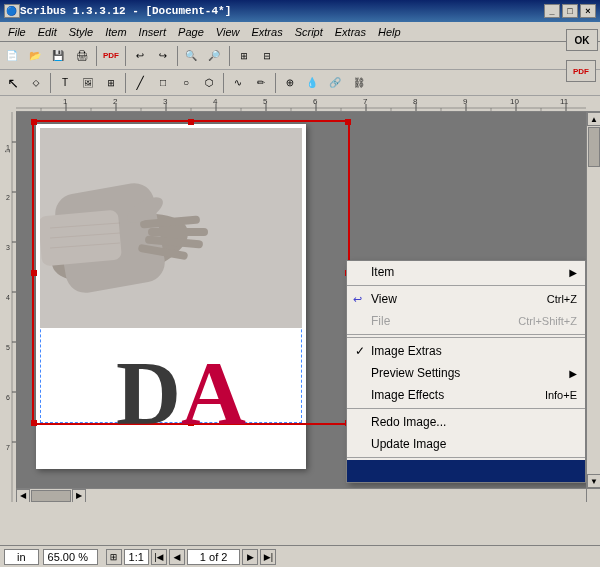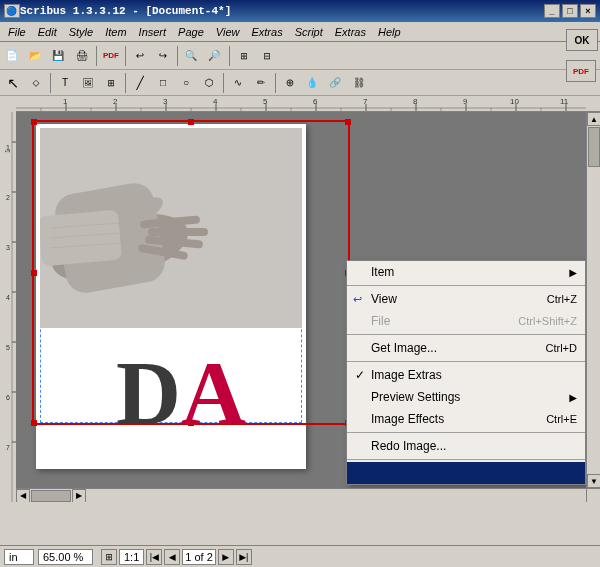--- a/index.html
+++ b/index.html
@@ -150,21 +150,21 @@
       background: #d4d0c8;
       border-top: 1px solid #808080;
       display: flex;
       align-items: center;
       padding: 0 4px;
       font-size: 11px;
       gap: 4px;
     }
     .status-unit {
       border: 1px solid #808080;
-      padding: 1px 4px;
+      padding: 1px 12px;
       background: white;
       min-width: 30px;
     }
     .status-zoom {
       border: 1px solid #808080;
       padding: 1px 4px;
       background: white;
       min-width: 55px;
     }
     .nav-btn {
@@ -441,46 +441,45 @@
         <span>View</span>
         <span class="ctx-shortcut">Ctrl+Z</span>
       </div>
 
       <div class="ctx-item ctx-disabled">
         <span>File</span>
         <span class="ctx-shortcut">Ctrl+Shift+Z</span>
       </div>
       <div class="ctx-sep"></div>
 
-      <div class="ctx-item">
-        <span>Get Image...</span>
-        <span class="ctx-shortcut">Ctrl+D</span>
-      </div>
       <div class="ctx-sep"></div>
 
       <div class="ctx-item">
         <span class="ctx-check">✓</span>
         <span>Image Extras</span>
       </div>
 
       <div class="ctx-item">
         <span>Preview Settings</span>
         <span class="ctx-arrow">▶</span>
       </div>
 
       <div class="ctx-item">
         <span>Image Effects</span>
-        <span class="ctx-shortcut">Ctrl+E</span>
+        <span class="ctx-shortcut">Info+E</span>
       </div>
       <div class="ctx-sep"></div>
 
       <div class="ctx-item">
         <span>Redo Image...</span>
       </div>
 
+      <div class="ctx-item">
+        <span>Update Image</span>
+      </div>
       <div class="ctx-sep"></div>
 
       <div class="ctx-item highlighted">
         
         
         
       </div>
 
     </div>
   </div>
@@ -505,19 +504,19 @@
 <div class="status-bar">
   <div class="status-unit">in</div>
   <div class="status-zoom">65.00 %</div>
   <div style="display:flex;align-items:center;gap:2px;margin-left:4px;">
     <div style="width:16px;height:16px;background:#d4d0c8;border:1px solid #808080;display:flex;align-items:center;justify-content:center;font-size:9px;">⊞</div>
     <div style="border:1px solid #808080;padding:1px 4px;background:white;font-size:11px;">1:1</div>
     <div style="display:flex;gap:2px;">
       <div class="nav-btn">|◀</div>
       <div class="nav-btn">◀</div>
     </div>
-    <div style="border:1px solid #808080;padding:1px 2px;background:white;font-size:11px;">1 of 2</div>
+    <div style="border:1px solid #808080;padding:1px 12px;background:white;font-size:11px;">1 of 2</div>
     <div style="display:flex;gap:2px;">
       <div class="nav-btn">▶</div>
       <div class="nav-btn">▶|</div>
     </div>
   </div>
 </div>
 
 </body></html>

